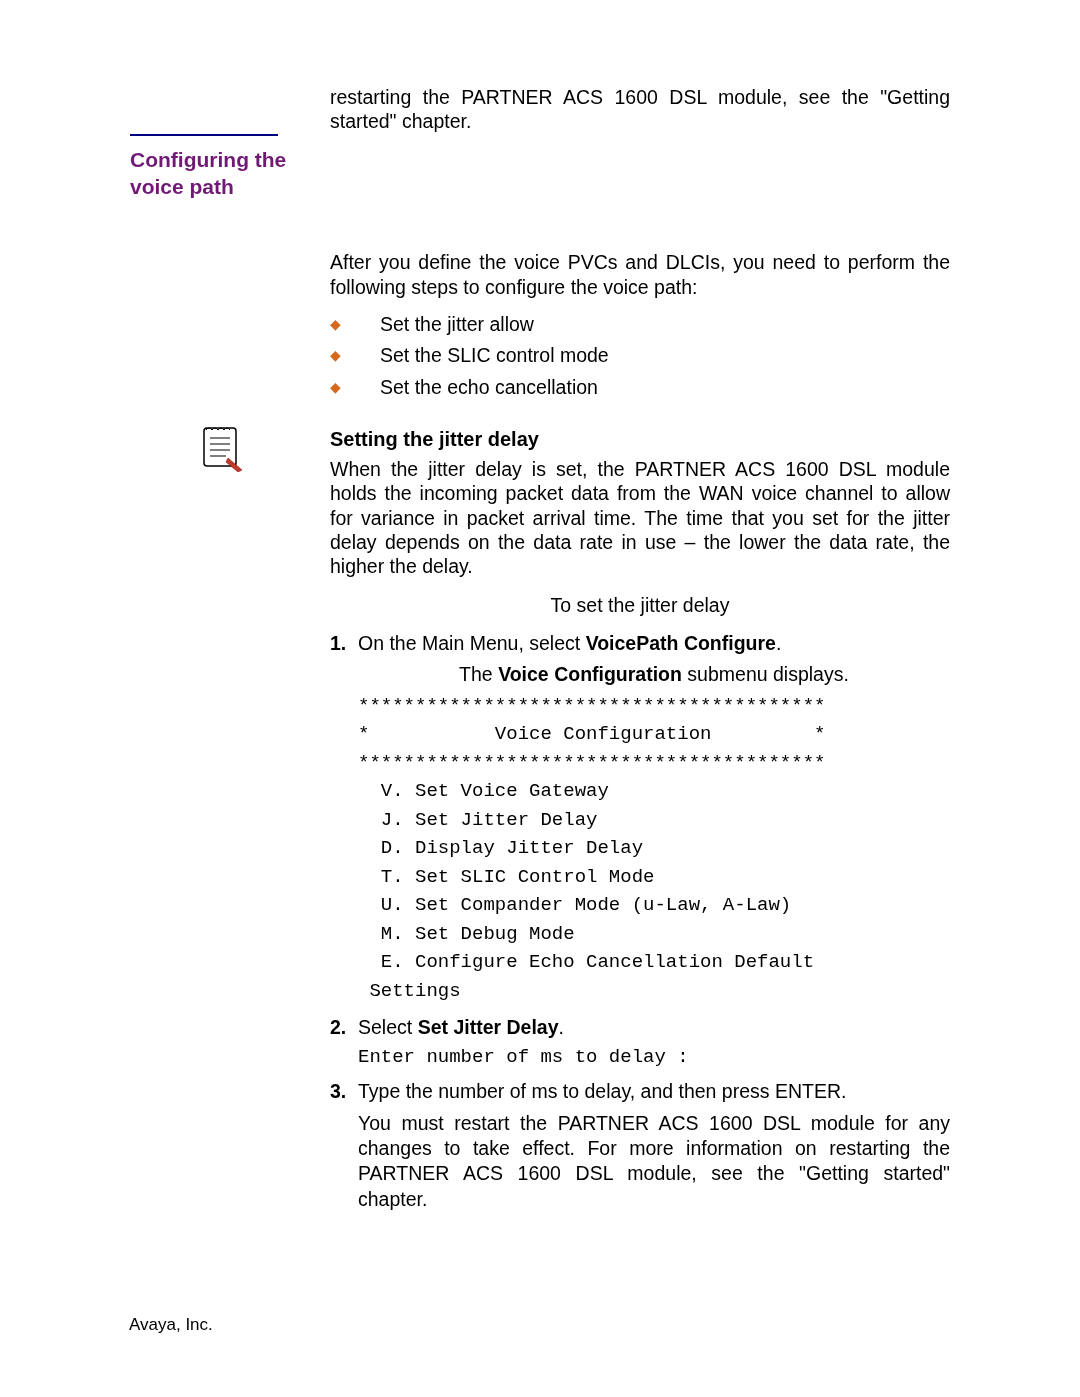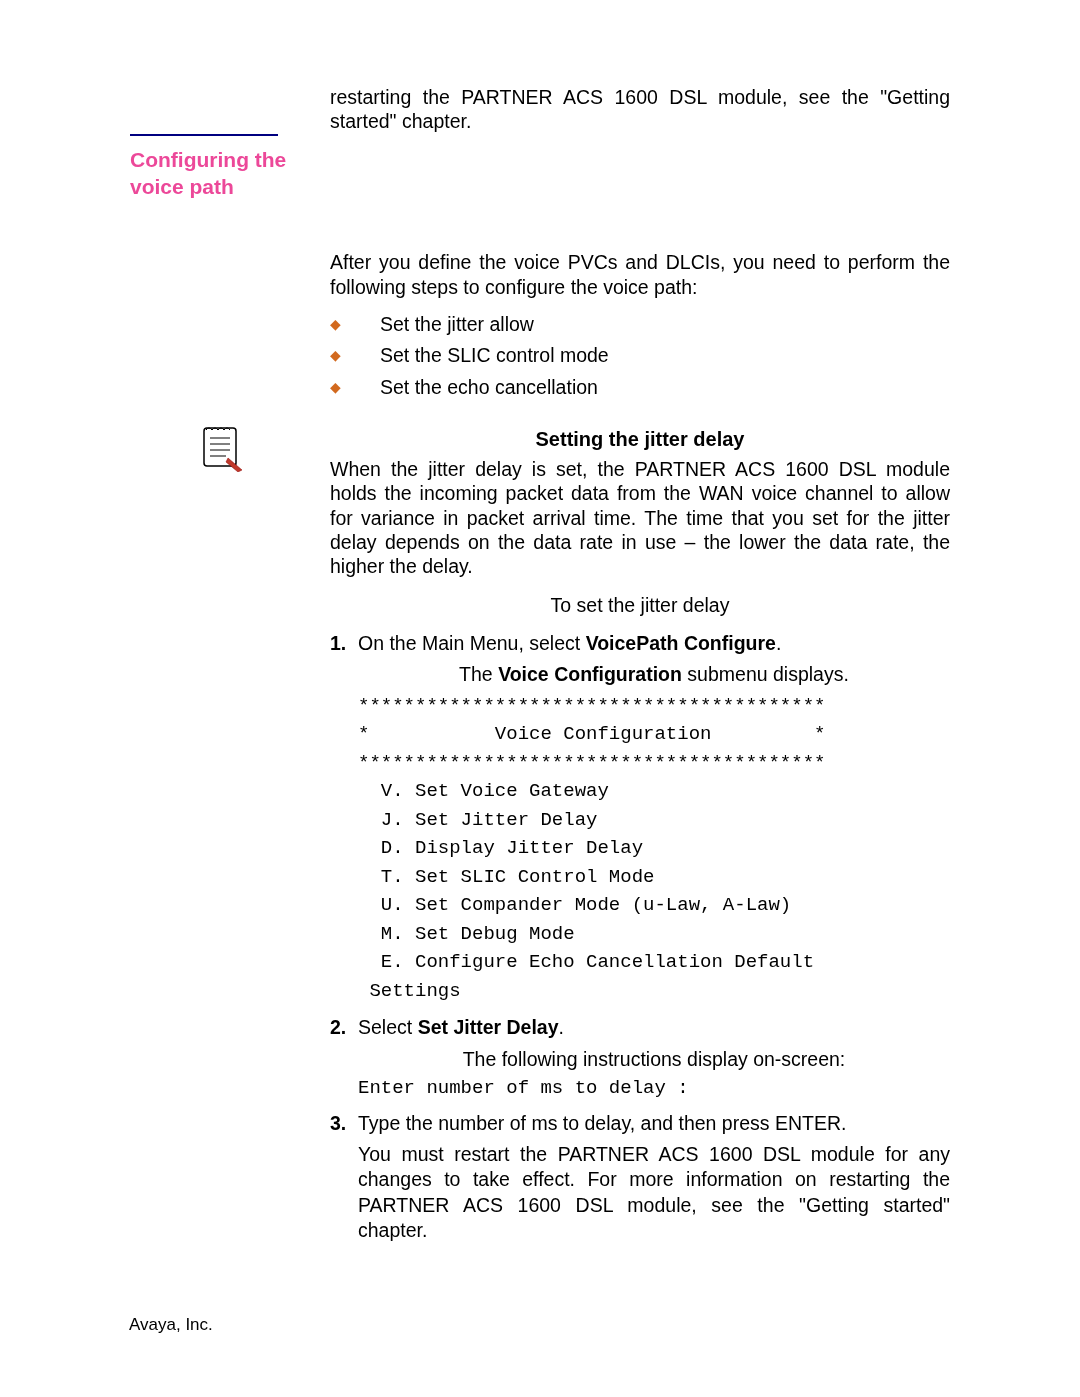--- a/index.html
+++ b/index.html
@@ -25,21 +25,21 @@
     margin-bottom: 10px;
   }
   .section-row {
     display: flex;
     align-items: flex-start;
   }
   .section-heading {
     width: 200px;
     flex-shrink: 0;
     font-weight: bold;
-    color: #ec4899;
+    color: #701a75;
     font-size: 21px;
     line-height: 1.3;
   }
   .main-col {
     margin-left: 200px;
   }
   .intro {
     font-size: 19.5px;
     line-height: 1.25;
     text-align: justify;
@@ -61,21 +61,20 @@
     color: #d2691e;
     font-size: 14px;
     width: 50px;
     flex-shrink: 0;
     display: inline-block;
   }
   .subheading {
     font-weight: bold;
     font-size: 20px;
     margin-bottom: 6px;
-    text-align: center;
   }
   .body-text {
     font-size: 19.5px;
     line-height: 1.25;
     text-align: justify;
     margin-bottom: 14px;
   }
   .ol { list-style: none; }
   .ol > li {
     font-size: 19.5px;
@@ -190,21 +189,20 @@
   U. Set Compander Mode (u-Law, A-Law)
   M. Set Debug Mode
   E. Configure Echo Cancellation Default
  Settings</div>
     </li>
     <li>
       <span class="ol-num">2.</span>
       <span>
         <span>Select </span><span class="bold">Set Jitter Delay</span><span>.</span>
       </span>
-      <div class="step-sub">The following instructions display on-screen:</div>
       <div class="prompt">Enter number of ms to delay :</div>
     </li>
     <li>
       <span class="ol-num">3.</span>
       <span>Type the number of ms to delay, and then press ENTER.</span>
       <div class="step-sub" style="text-align:justify;">You must restart the PARTNER ACS 1600 DSL module for any changes to take effect.  For more information on restarting the PARTNER ACS 1600 DSL module, see the "Getting started" chapter.</div>
     </li>
   </ol>
 </div>
 

